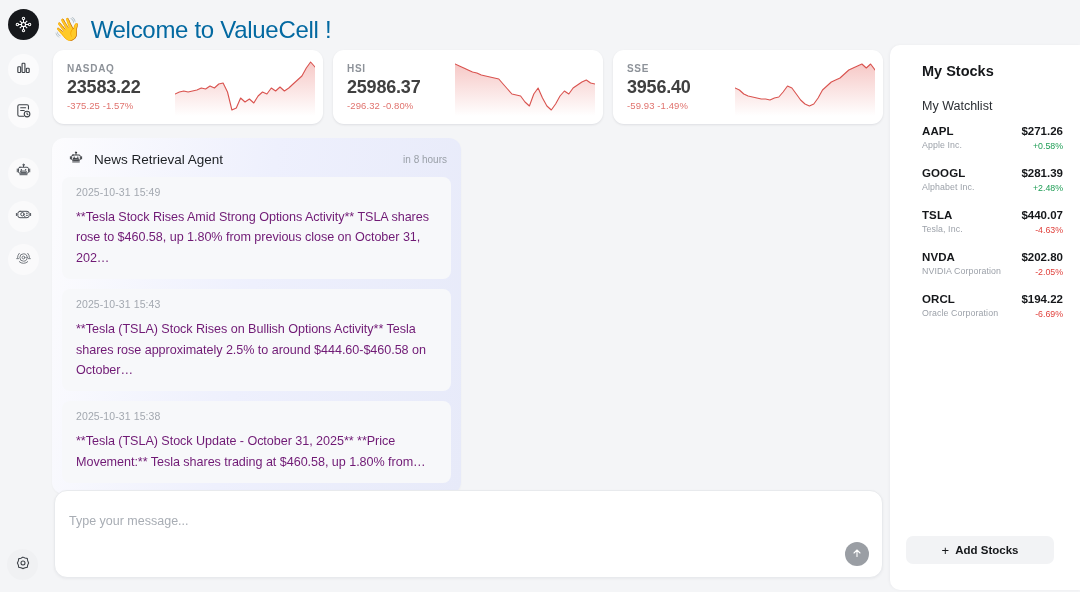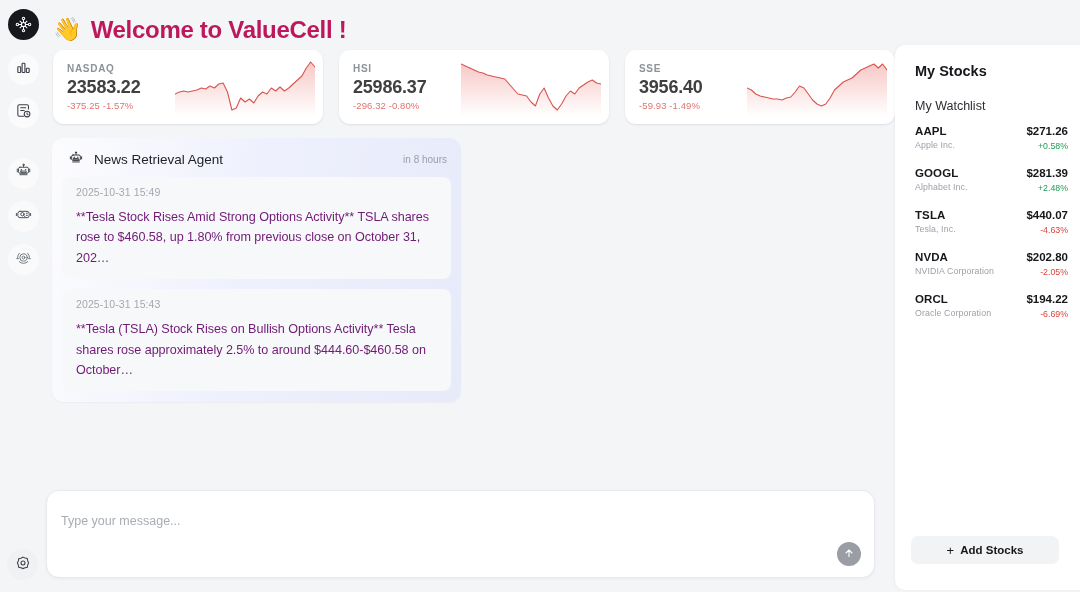--- a/index.html
+++ b/index.html
@@ -52,27 +52,27 @@
     position: relative;
     padding: 0 0 0 0;
   }
   .welcome {
     display: flex; align-items: center; gap: 9px;
     padding: 11px 0 0 7px;
     height: 48px;
   }
   .wave { font-size: 23px; line-height: 1; }
   .welcome-title {
-    font-size: 24px; font-weight: bold; color: #be185d;
+    font-size: 24px; font-weight: normal; color: #0369a1;
     letter-spacing: -0.3px;
   }
 
   
   .idx-row {
-    display: flex; gap: 16px;
+    display: flex; gap: 10px;
     padding: 2px 0 0 7px;
   }
   .idx-card {
     width: 270px; height: 74px;
     background: #ffffff;
     border-radius: 11px;
     box-shadow: 0 1px 3px rgba(16,24,40,.06), 0 1px 2px rgba(16,24,40,.04);
     position: relative;
     overflow: hidden;
     display: flex; align-items: center;
@@ -120,21 +120,21 @@
   }
   .news-item:last-child { margin-bottom: 0; }
   .news-date { font-size: 10.5px; color: #a3a8b0; margin-bottom: 9px; letter-spacing: .1px; }
   .news-text {
     font-size: 12.6px; color: #701a75; line-height: 1.62;
     letter-spacing: -0.05px;
   }
 
   
   .composer {
-    position: absolute; left: 0; bottom: 14px;
+    position: absolute; left: 8px; bottom: 14px;
     width: 829px; height: 88px;
     background: #fff;
     border: 1px solid #e8eaed;
     border-radius: 13px;
     box-shadow: 0 1px 3px rgba(16,24,40,.05);
   }
   .composer-input {
     width: 100%; height: 46px;
     border: 0; outline: none; background: transparent;
     padding: 14px 16px 0 14px;
@@ -152,21 +152,21 @@
 
   
   .rpanel {
     flex: 0 0 190px;
     width: 190px; height: 545px;
     margin: 45px 0 0 0;
     background: #fff;
     border-radius: 10px 0 0 10px;
     box-shadow: -1px 0 3px rgba(16,24,40,.04);
     position: relative;
-    padding: 18px 17px 0 20px;
+    padding: 18px 17px 0 32px;
   }
   .rp-title { font-size: 14.5px; font-weight: bold; color: #15171a; }
   .rp-sub { font-size: 12.5px; color: #2b2e33; margin-top: 20px; margin-bottom: 12px; }
   .stock-row {
     display: flex; justify-content: space-between; align-items: flex-start;
     margin-bottom: 16px; cursor: pointer;
   }
   .stk-sym { font-size: 11.5px; font-weight: bold; color: #15171a; letter-spacing: .1px; }
   .stk-name { font-size: 8.8px; color: #9ca1a9; margin-top: 3px; letter-spacing: .1px; }
   .stk-price { font-size: 11.5px; font-weight: bold; color: #15171a; text-align: right; }
@@ -358,20 +358,24 @@
       </div>
       <div id="news-list">
           <div class="news-item">
             <div class="news-date">2025-10-31 15:49</div>
             <div class="news-text">**Tesla Stock Rises Amid Strong Options Activity** TSLA shares rose to $460.58, up 1.80% from previous close on October 31, 202…</div>
           </div>
           <div class="news-item">
             <div class="news-date">2025-10-31 15:43</div>
             <div class="news-text">**Tesla (TSLA) Stock Rises on Bullish Options Activity** Tesla shares rose approximately 2.5% to around $444.60-$460.58 on October…</div>
           </div>
+          <div class="news-item">
+            <div class="news-date">2025-10-31 15:38</div>
+            <div class="news-text">**Tesla (TSLA) Stock Update - October 31, 2025** **Price Movement:** Tesla shares trading at $460.58, up 1.80% from…</div>
+          </div>
         </div>
     </div>
 
     <div class="composer">
       <input class="composer-input" type="text" placeholder="Type your message..." style="">
       <button class="send-btn">
         <span>
           <svg width="12" height="12" viewBox="0 0 24 24" fill="none" stroke="#ffffff" stroke-width="2.2" stroke-linecap="round" stroke-linejoin="round">
             <path d="M12 19V6M6 12l6-6 6 6"></path>
           </svg>

